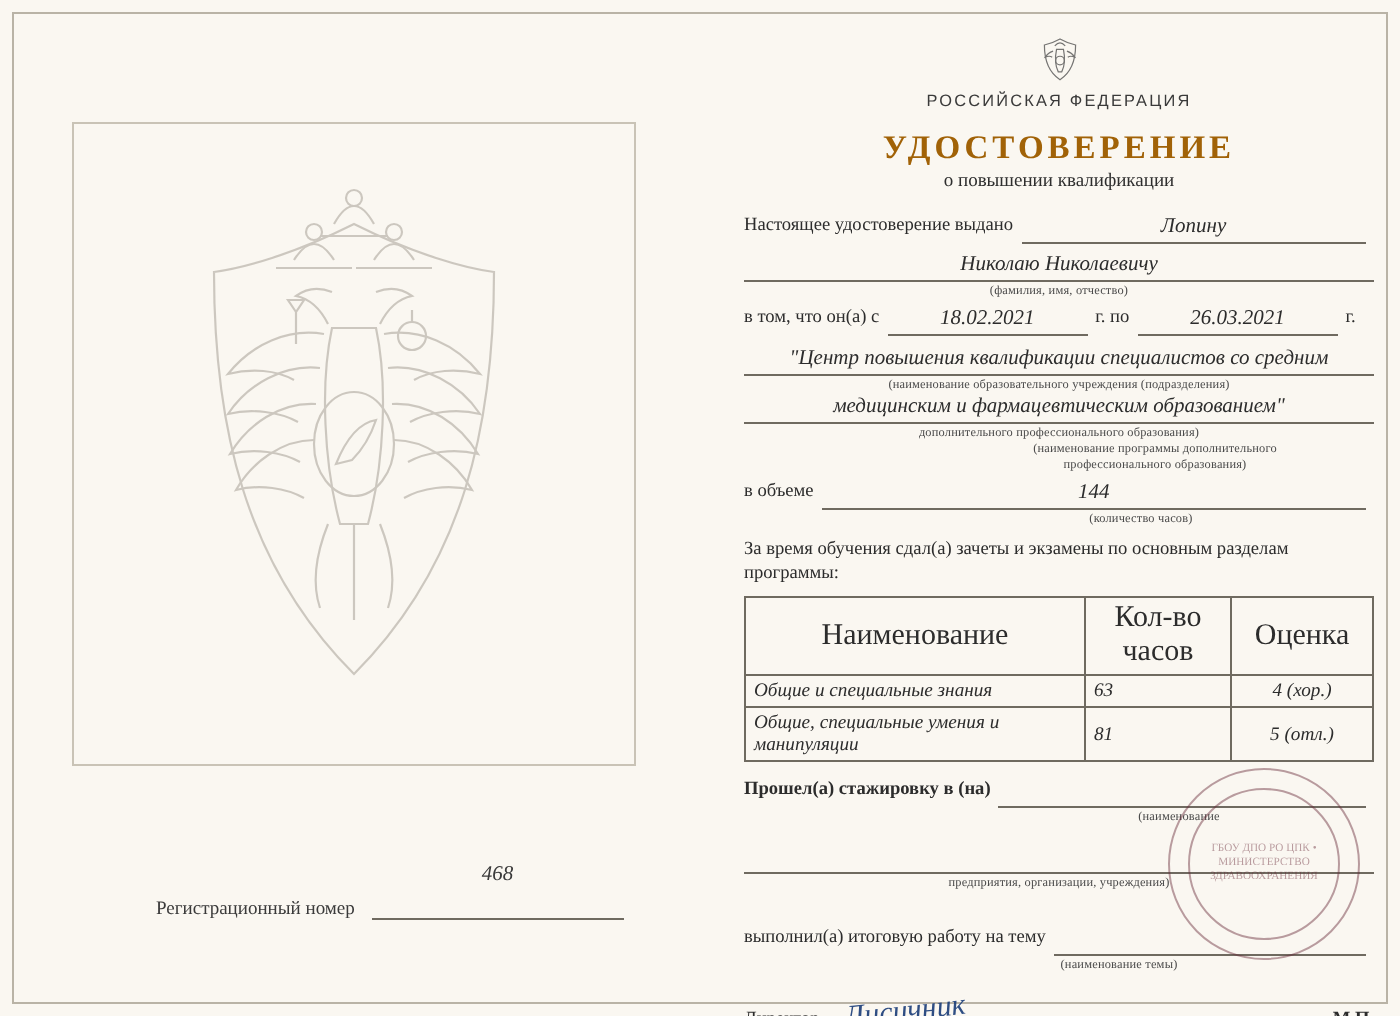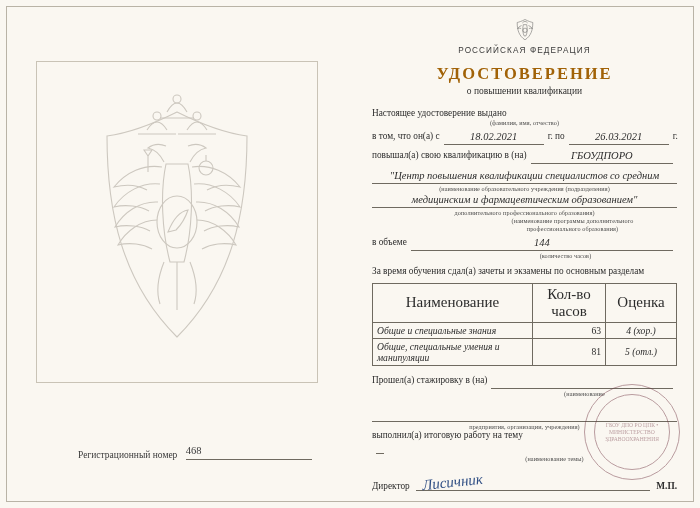--- a/index.html
+++ b/index.html
@@ -70,34 +70,35 @@
   }
   .reg-label {
     display: inline-block;
     vertical-align: bottom;
   }
   .reg-line {
     display: inline-block;
     vertical-align: bottom;
     width: 126px;
     border-bottom: 1px solid #6f6a60;
-    text-align: left;
+    text-align: center;
+    font-style: italic;
     font-size: 10.5px;
-    padding-bottom: 3px;
+    padding-bottom: 16px;
     margin-left: 6px;
   }
 
   
   .right-pane {
     position: absolute;
     left: 350px;
     top: 6px;
     right: 6px;
     bottom: 6px;
-    padding: 6px 17px 0 22px;
+    padding: 6px 7px 0 22px;
     box-sizing: border-box;
   }
   .top-emblem {
     text-align: center;
     opacity: 0.75;
     margin-top: 4px;
     height: 26px;
   }
   .country {
     text-align: center;
@@ -179,21 +180,21 @@
     margin-top: 5px;
     font-size: 9px;
   }
   table.marks th, table.marks td {
     border: 1px solid #6f6a60;
     padding: 2px 4px;
     font-weight: normal;
   }
   table.marks th { text-align: center; font-size: 15px; }
   table.marks td.name { text-align: left; font-style: italic; font-size: 9.6px; margin-left: 16px; }
-  table.marks td.num { text-align: right; font-size: 9.6px; width: 64px; }
+  table.marks td.num { text-align: left; font-style: italic; font-size: 9.6px; width: 64px; }
   table.marks td.grade { text-align: center; font-style: italic; font-size: 9.6px; width: 62px; }
 
   .sig-block {
     margin-top: 16px;
     font-size: 9.3px;
     position: relative;
   }
   .sig-row {
     display: flex;
     align-items: flex-end;
@@ -325,54 +326,53 @@
     </div>
 
     <div class="country">РОССИЙСКАЯ ФЕДЕРАЦИЯ</div>
     <div class="doc-title">УДОСТОВЕРЕНИЕ</div>
     <div class="doc-subtitle">о повышении квалификации</div>
 
     <div class="form">
 
       <div class="frow">
         <span class="lbl">Настоящее удостоверение выдано</span>
-      </div>
-
+        <span class="fill">Лопину</span>
+      </div>
+
+      <div class="quote-line" style="margin-top:4px;">Николаю  Николаевичу</div>
       <div class="caption">(фамилия, имя, отчество)</div>
 
       <div class="frow">
         <span class="lbl">в том, что он(а) с</span>
         <span class="fill mid">18.02.2021</span>
         <span class="lbl">г. по</span>
         <span class="fill mid">26.03.2021</span>
         <span class="lbl">г.</span>
       </div>
 
-      <div class="frow">
-        <span class="lbl">повышал(а) свою квалификацию в (на)</span>
-        <span class="fill">ГБОУДПОРО</span>
-      </div>
 
       <div class="quote-line" style="margin-top:5px;">"Центр повышения квалификации специалистов со средним</div>
       <div class="caption">(наименование образовательного учреждения (подразделения)</div>
 
       <div class="quote-line" style="margin-top:1px;">медицинским и фармацевтическим образованием"</div>
       <div class="caption">дополнительного профессионального образования)</div>
 
       <div class="caption ind5">(наименование программы дополнительного</div>
       <div class="caption ind5">профессионального образования)</div>
 
       <div class="frow">
         <span class="lbl">в объеме</span>
         <span class="fill">144</span>
       </div>
       <div class="caption ind3">(количество часов)</div>
 
       <div class="para">
         <div>За время обучения сдал(а) зачеты и экзамены по основным разделам</div>
+        <div>программы:</div>
       </div>
 
       <table class="marks">
         <thead>
           <tr>
             <th>Наименование</th>
             <th>Кол-во часов</th>
             <th>Оценка</th>
           </tr>
         </thead>
@@ -383,30 +383,30 @@
             <td class="grade">4 (хор.)</td>
           </tr>
           <tr>
             <td class="name">Общие, специальные умения и манипуляции</td>
             <td class="num">81</td>
             <td class="grade">5 (отл.)</td>
           </tr>
         </tbody>
       </table>
 
-      <div class="frow" style="margin-top:9px;">
+      <div class="frow" style="margin-top:9px;font-weight:bold;">
         <span class="lbl">Прошел(а) стажировку в (на)</span>
         <span class="fill"></span>
       </div>
       <div class="caption ind4">(наименование</div>
 
       <div class="quote-line" style="margin-top:10px;">&nbsp;</div>
       <div class="caption">предприятия, организации, учреждения)</div>
 
-      <div class="frow" style="margin-top:0;flex-direction:column;">
+      <div class="frow" style="margin-top:19px;">
         <span class="lbl">выполнил(а) итоговую работу на тему</span>
         <span class="fill"></span>
       </div>
       <div class="caption ind6">(наименование темы)</div>
 
       <div class="sig-block">
         <div class="sig-row">
           <span class="sig-label">Директор</span>
           <span class="sig-line">
             <span class="sig-script">Лисичник</span>

